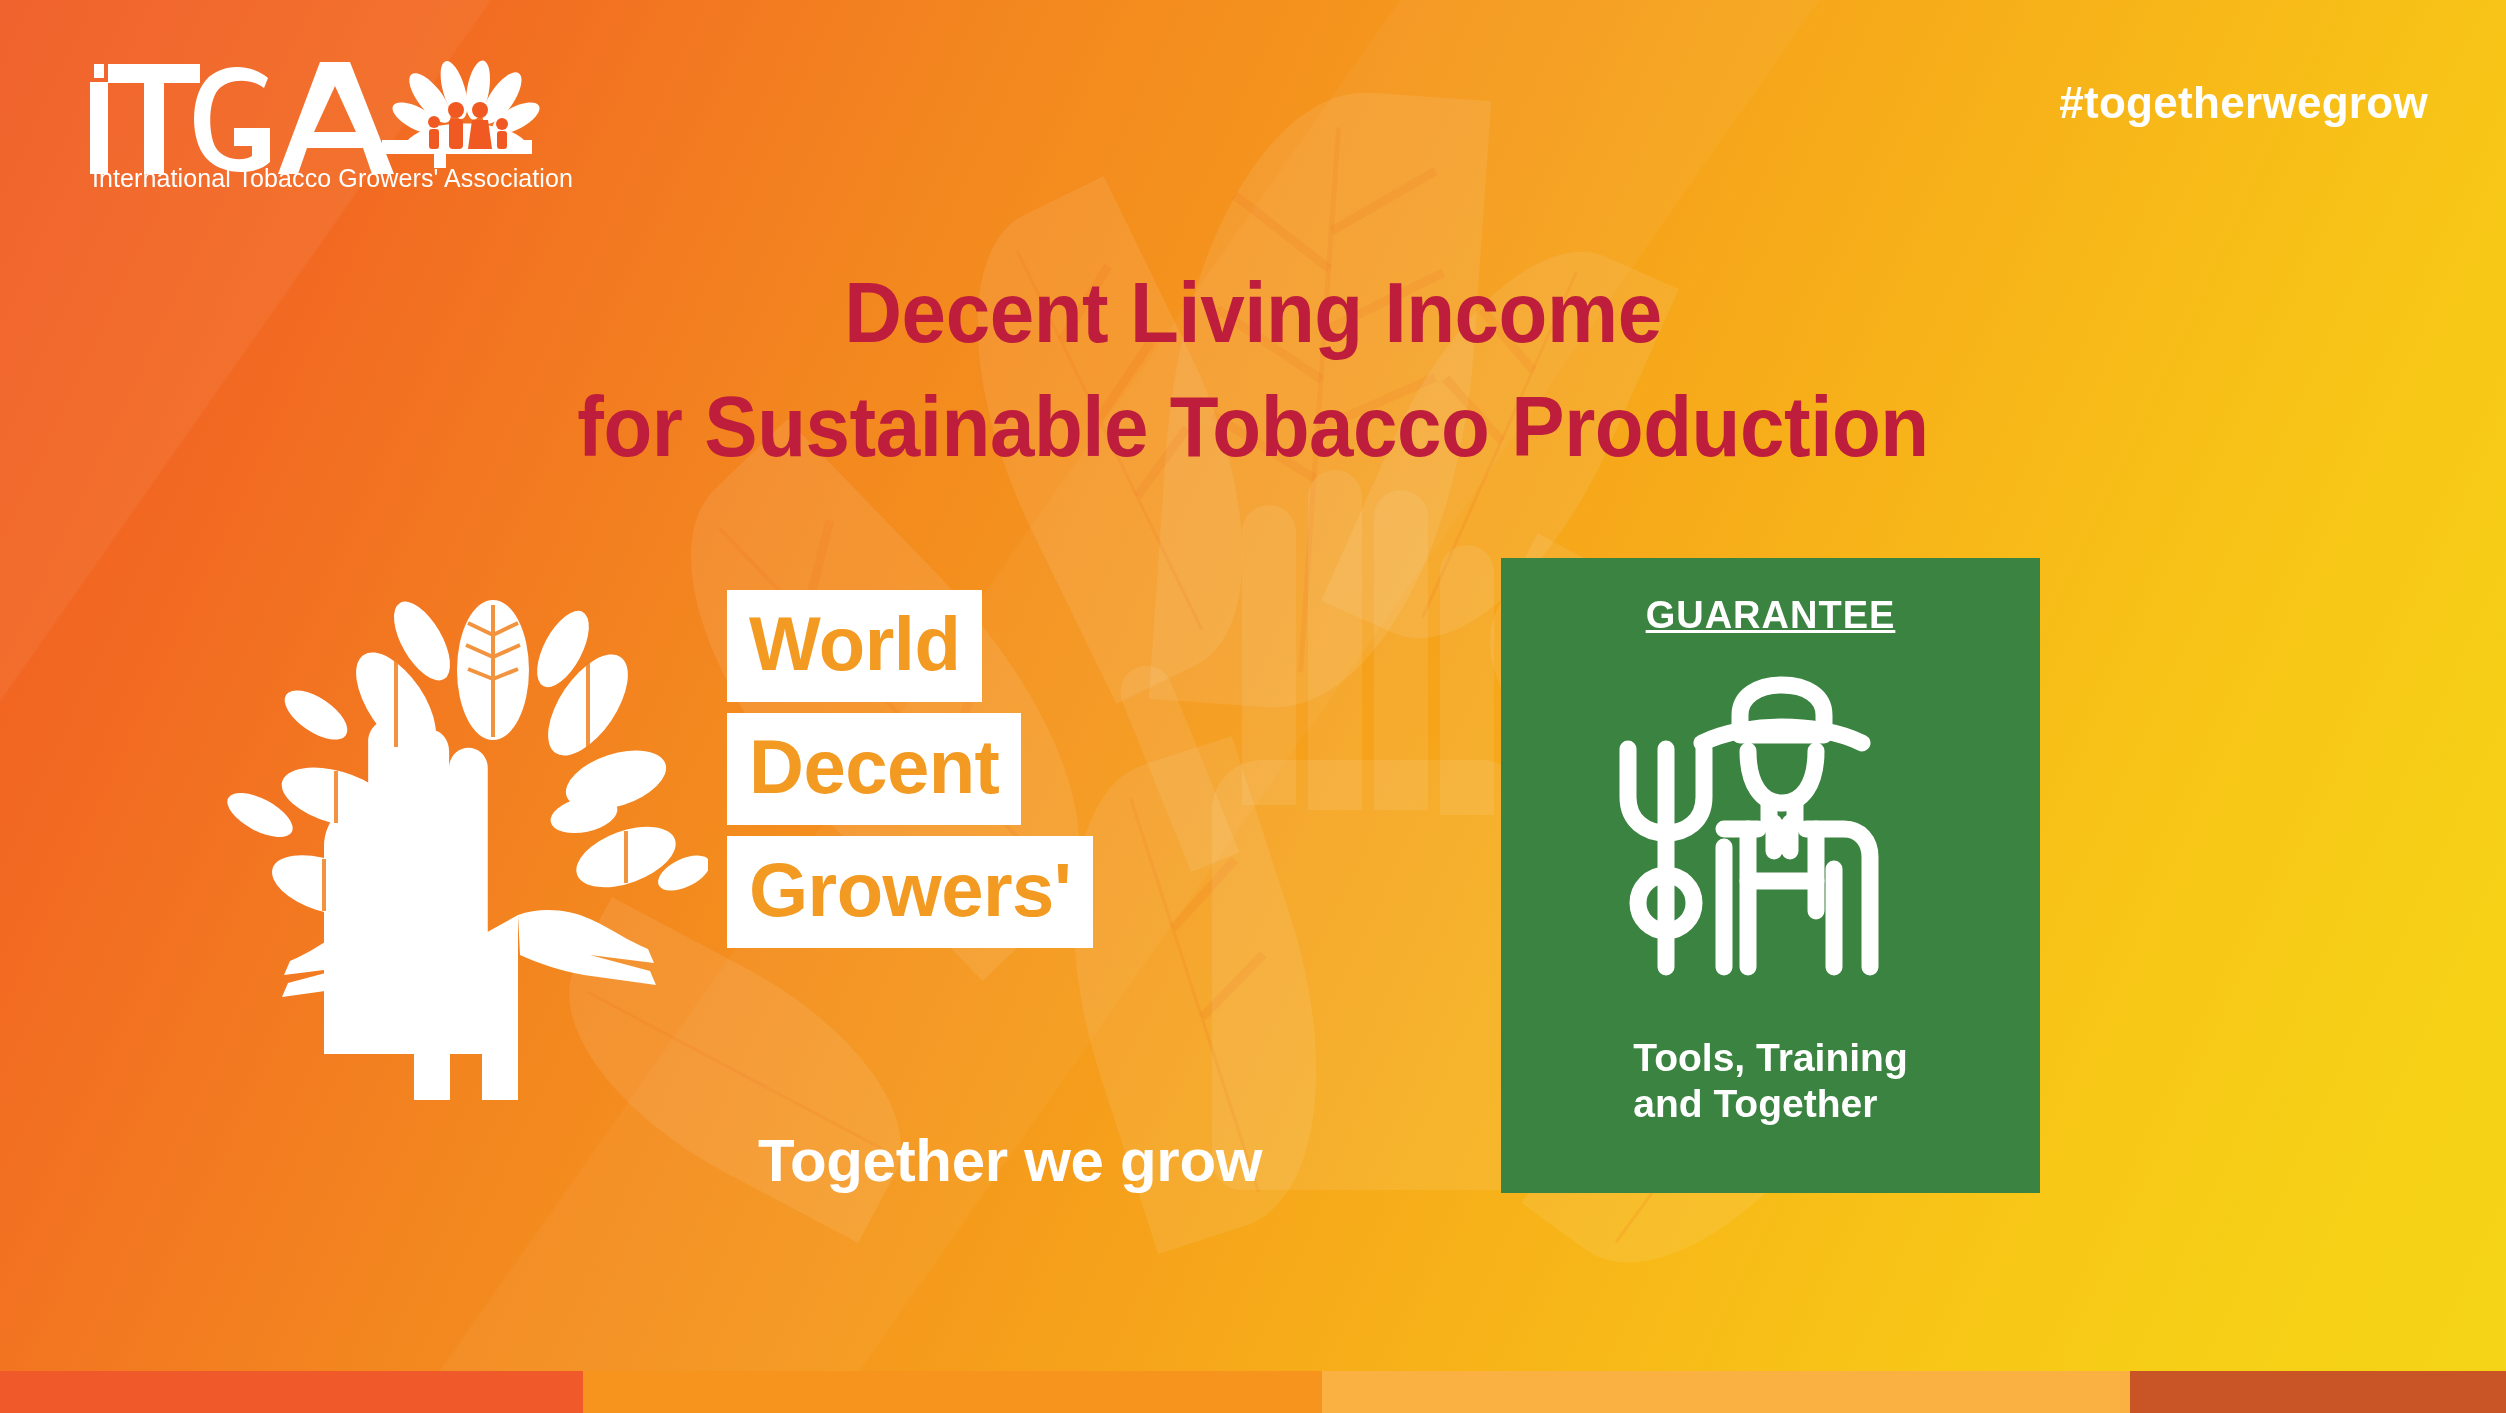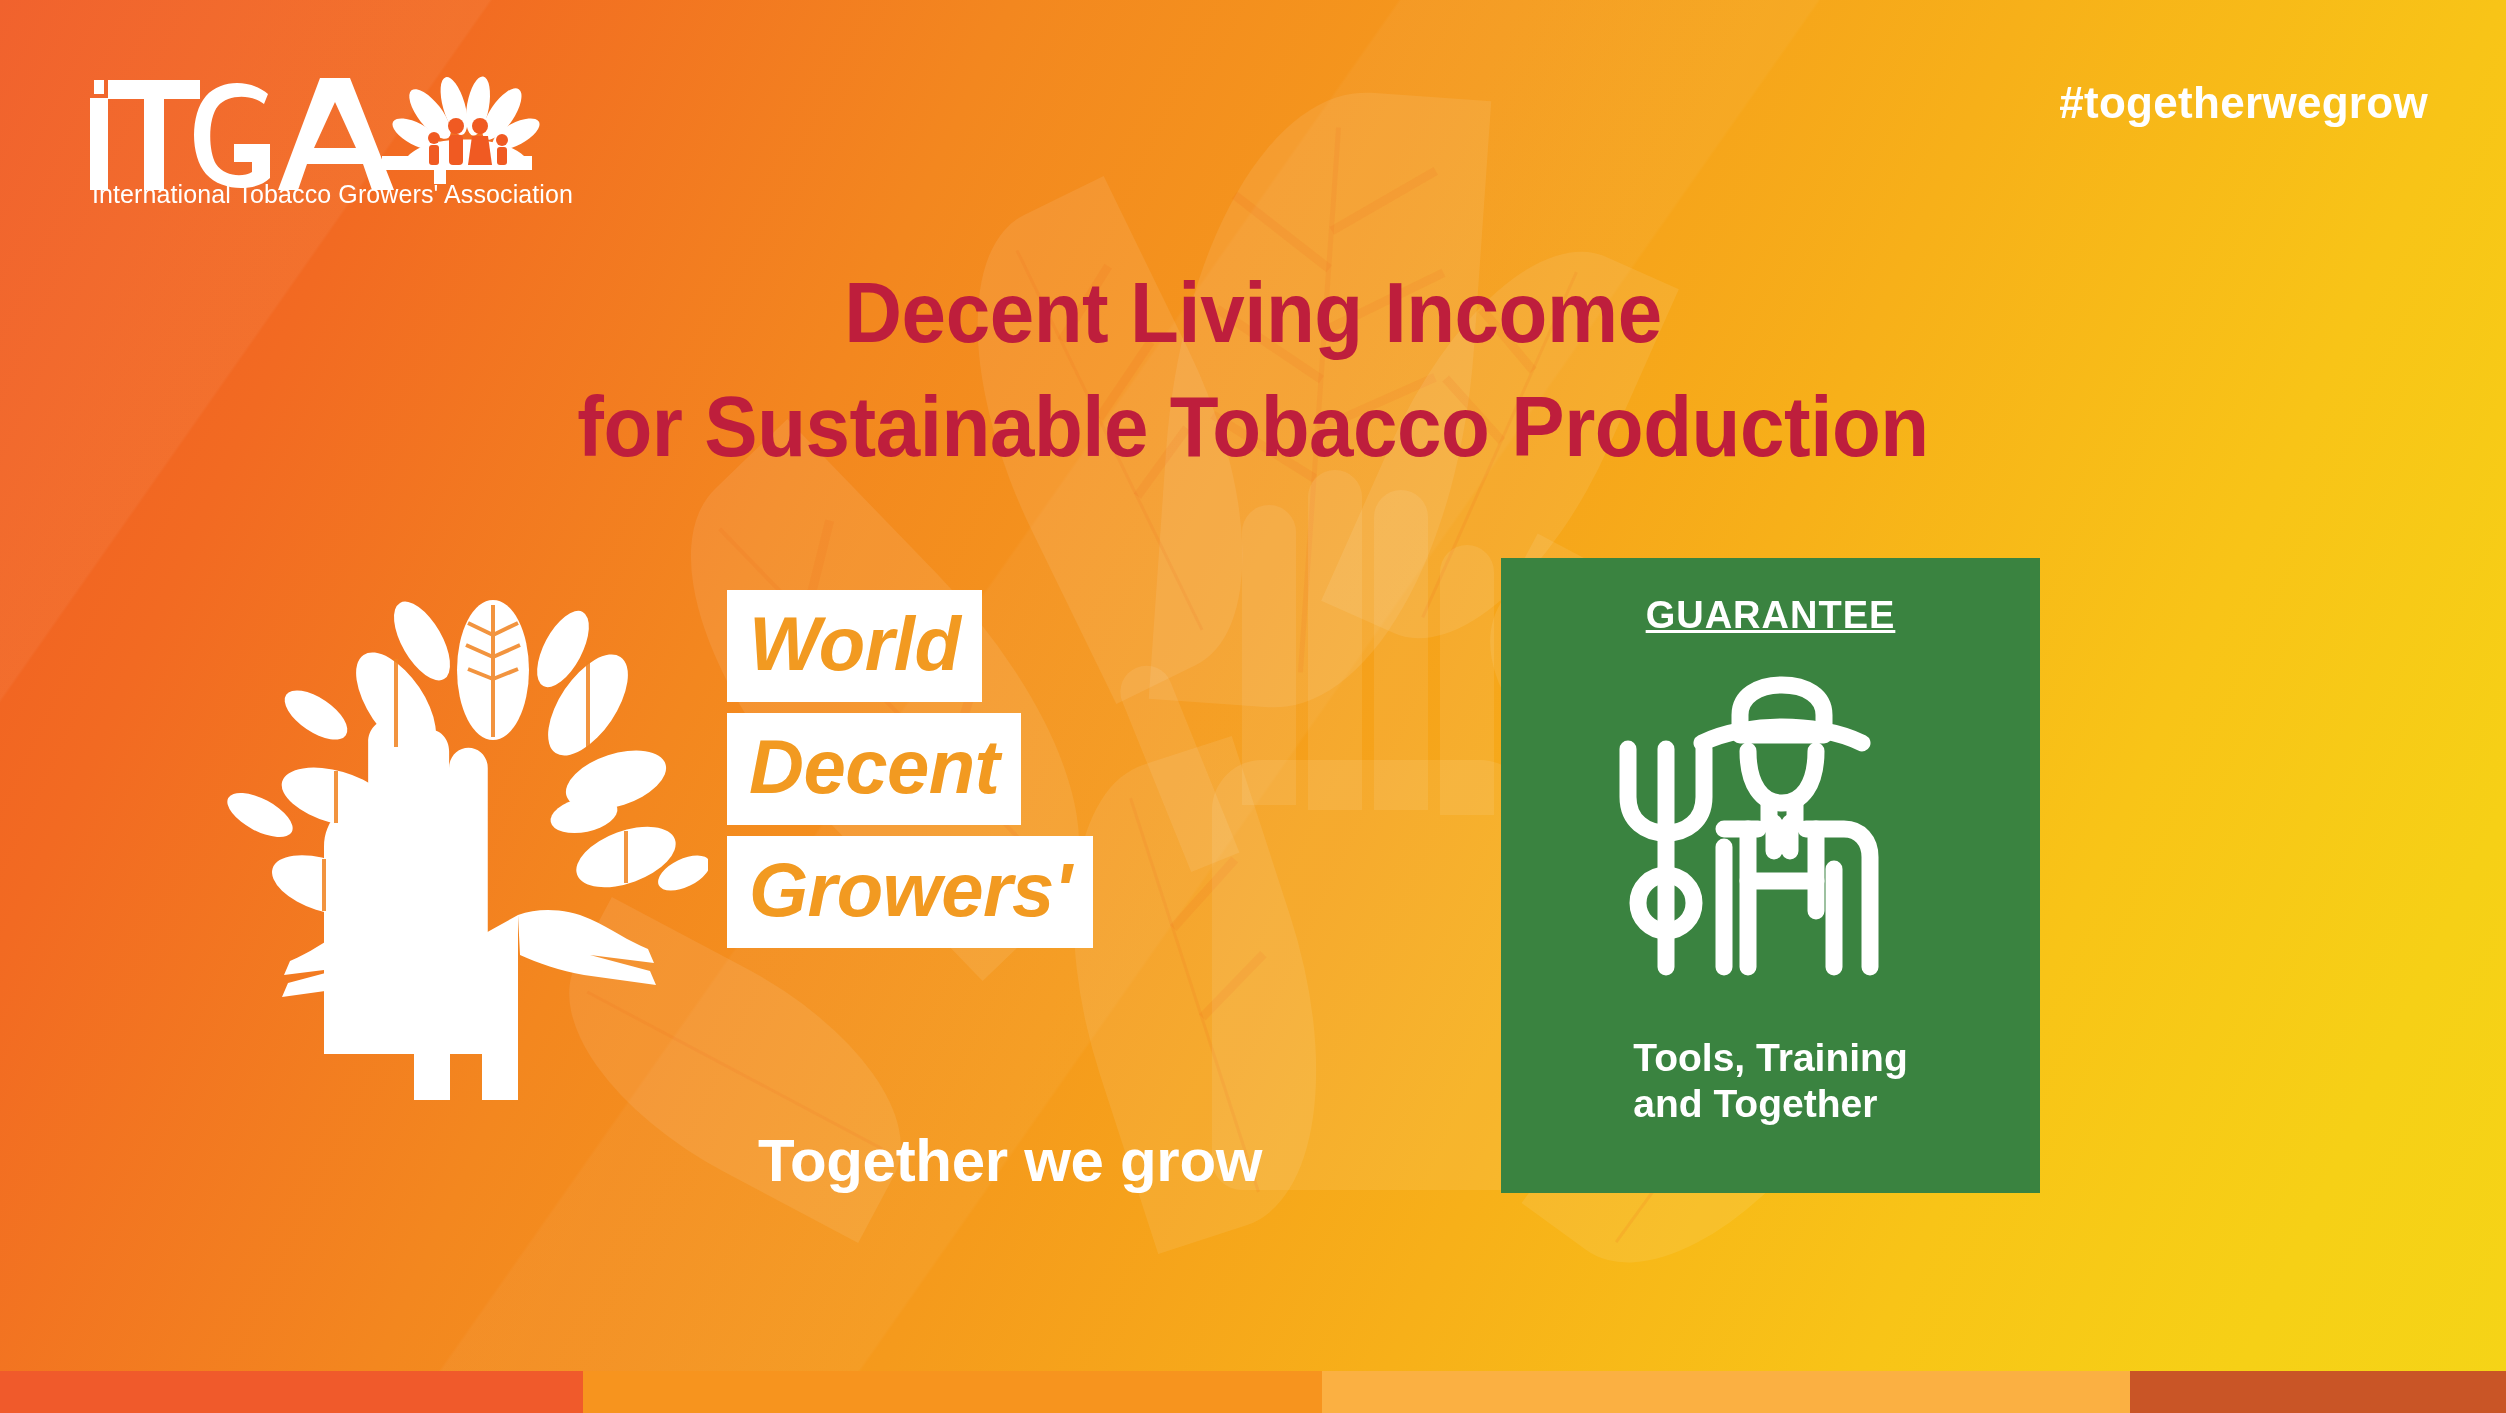--- a/index.html
+++ b/index.html
@@ -48,21 +48,21 @@
     position:absolute;
     background:rgba(255,255,255,0.085);
     border-radius:90px 90px 0 0;
   }
   .wm-sheen{
     position:absolute;inset:0;
     background:linear-gradient(125deg, rgba(255,255,255,0.05) 0 14%, rgba(255,255,255,0) 14.1% 40%, rgba(255,255,255,0.04) 40.1% 52%, rgba(255,255,255,0) 52.1% 100%);
   }
 
   
-  .logo{position:absolute;left:82px;top:52px;width:470px;height:170px;}
+  .logo{position:absolute;left:82px;top:36px;width:470px;height:170px;}
   .logo-sub{
     position:absolute;left:10px;top:128px;
     color:#fff;font-size:25px;letter-spacing:.1px;white-space:nowrap;
     font-family:"Liberation Sans", sans-serif;
   }
 
   
   .hashtag{
     position:absolute;right:78px;top:78px;
     color:#fff;font-size:44px;font-weight:600;letter-spacing:.3px;
@@ -79,21 +79,21 @@
     letter-spacing:-0.5px;
     transform:scaleX(0.93);
   }
   .headline .l2{display:block;}
 
   
   .tree{position:absolute;left:218px;top:575px;width:490px;height:525px;}
 
   
   .wtgd{position:absolute;left:727px;top:590px;}
-  .wtgd-row{display:flex;align-items:flex-start;margin-bottom:11px;font-style:italic;}
+  .wtgd-row{display:flex;align-items:flex-start;margin-bottom:11px;}
   .wtgd-box{
     background:#fff;
     color:#F29A21;
     font-weight:bold;
     font-size:76px;
     line-height:1;
     padding:16px 22px 20px 22px;
     letter-spacing:-0.5px;
     white-space:nowrap;
   }

